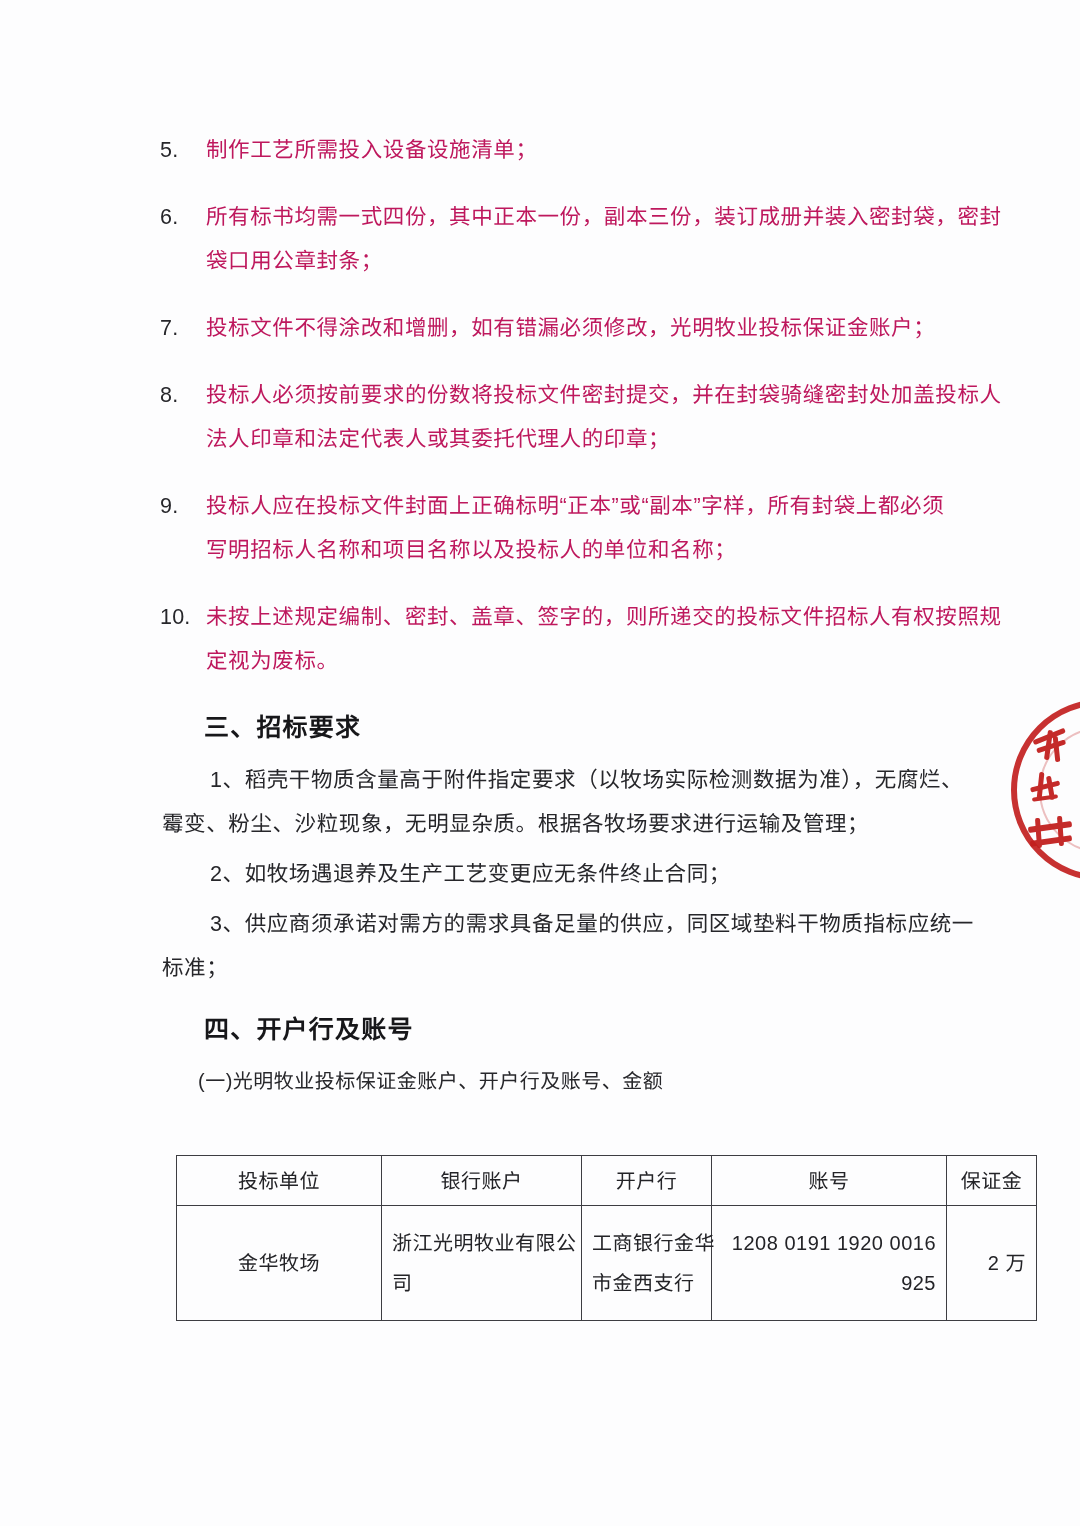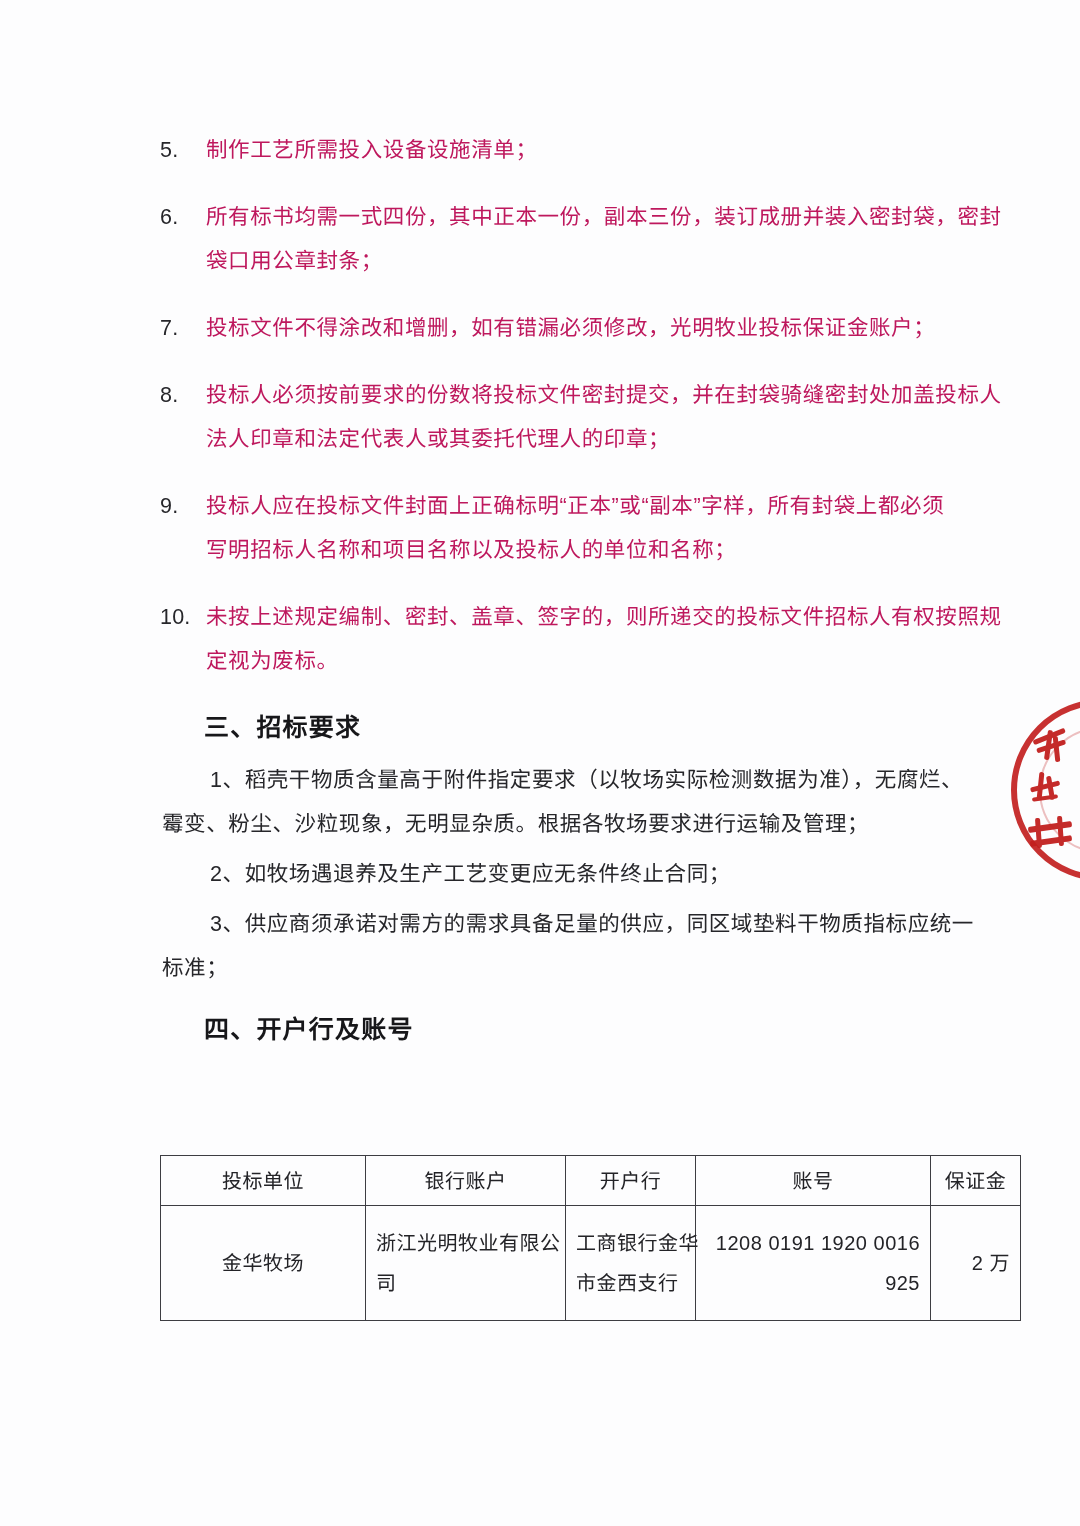--- a/index.html
+++ b/index.html
@@ -97,21 +97,21 @@
     line-height: 42px;
     color: #27272b;
     letter-spacing: 0.5px;
     margin: 0;
     padding-left: 38px;
   }
 
   
   .deposit-table-wrap {
     position: absolute;
-    left: 160px;
+    left: 176px;
     top: 1155px;
     width: 860px;
   }
   table.deposit {
     border-collapse: collapse;
     width: 860px;
     table-layout: fixed;
     background: transparent;
   }
   table.deposit th,
@@ -227,20 +227,21 @@
       <span class="ln indent">2、如牧场遇退养及生产工艺变更应无条件终止合同；</span>
     </p>
 
     <p class="para">
       <span class="ln indent">3、供应商须承诺对需方的需求具备足量的供应，同区域垫料干物质指标应统一</span>
       <span class="ln">标准；</span>
     </p>
 
     <h2 class="sec-heading" style="margin-top:18px;">四、开户行及账号</h2>
 
+    <p class="subtitle-line">(一)光明牧业投标保证金账户、开户行及账号、金额</p>
 
   </div>
 
   <div class="deposit-table-wrap">
     <table class="deposit">
       <colgroup>
         <col class="w1">
           <col class="w2">
           <col class="w3">
           <col class="w4">

